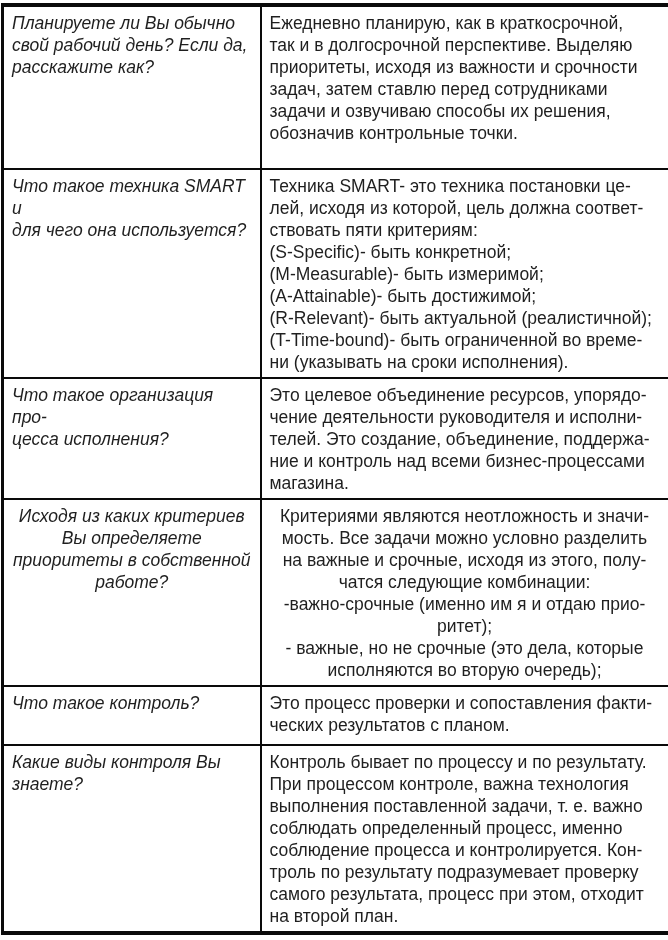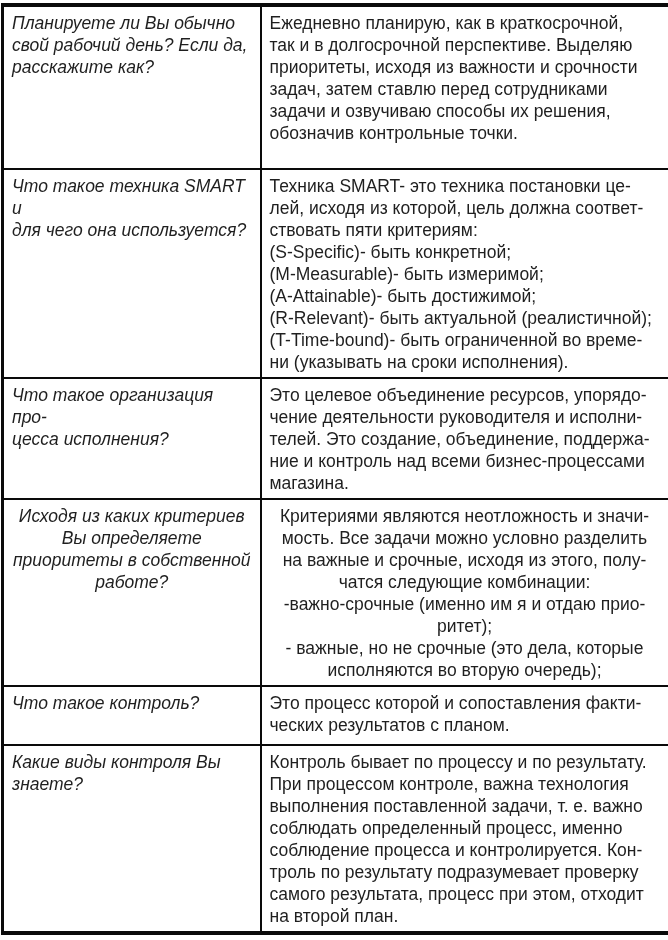--- a/index.html
+++ b/index.html
@@ -106,21 +106,21 @@
 мость. Все задачи можно условно разделить
 на важные и срочные, исходя из этого, полу-
 чатся следующие комбинации:
 -важно-срочные (именно им я и отдаю прио-
 ритет);
 - важные, но не срочные (это дела, которые
 исполняются во вторую очередь);</td>
       </tr>
       <tr class="r4">
         <td class="q-cell">Что такое контроль?</td>
-        <td class="a-cell">Это процесс которой и сопоставления факти-
+        <td class="a-cell">Это процесс проверки и сопоставления факти-
 ческих результатов с планом.</td>
       </tr>
       <tr class="r5">
         <td class="q-cell">Какие виды контроля Вы
 знаете?</td>
         <td class="a-cell">Контроль бывает по процессу и по результату.
 При процессом контроле, важна технология
 выполнения поставленной задачи, т. е. важно
 соблюдать определенный процесс, именно
 соблюдение процесса и контролируется. Кон-

